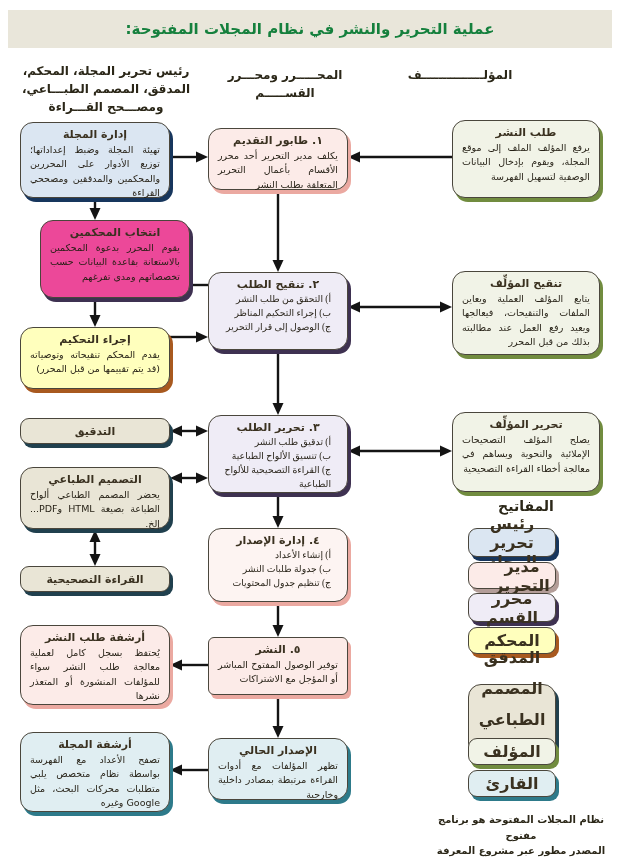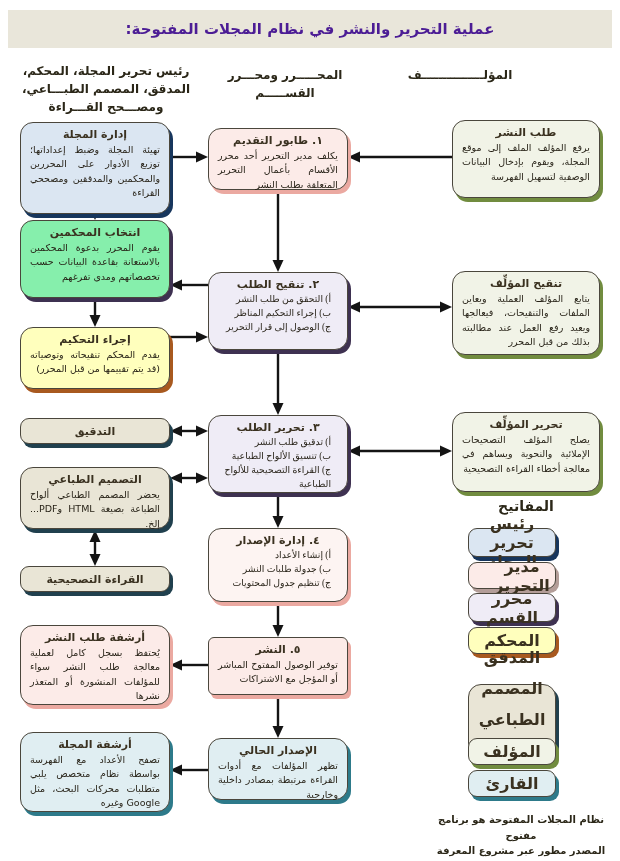--- a/index.html
+++ b/index.html
@@ -1,28 +1,28 @@
 <!DOCTYPE html>
 <html lang="ar"><head>
 <meta charset="utf-8">
 <style>
   html,body{margin:0;padding:0;background:#fff;}
   .canvas{position:relative;width:620px;height:861px;background:#ffffff;overflow:hidden;
           font-family:"DejaVu Sans",sans-serif;color:#2f2a20;}
   .titlebar{position:absolute;left:8px;top:10px;width:604px;height:38px;background:#e9e6da;
             display:flex;align-items:center;justify-content:center;font-weight:bold;font-size:15px;
-            direction:rtl;color:#4c1d95;}
+            direction:rtl;color:#15803d;}
   .colhead{position:absolute;font-weight:bold;font-size:12px;text-align:center;direction:rtl;line-height:1.5;color:#2b2718;}
   .box{position:absolute;box-sizing:border-box;border:1px solid #4a463c;border-radius:13px;
        direction:rtl;padding:4px 6px 3px;background:#fff;}
   .bt{font-weight:bold;font-size:11px;text-align:center;margin:1px 0 2px;color:#3a3120;}
   .bb{font-size:9.5px;line-height:1.5;text-align:justify;text-align-last:right;padding:0 3px;color:#241f14;}
   .bi{font-size:9.3px;line-height:1.5;text-align:right;padding:0 10px 0 2px;color:#241f14;font-family:Liberation Serif, serif;}
   .v-blue {background:#dbe6f2;box-shadow:3px 4px 0 #17365d;}
-  .v-lavl {background:#86efac;box-shadow:3px 4px 0 #3e3151;}
+  .v-lavl {background:#ec4899;box-shadow:3px 4px 0 #3e3151;margin-left:20px;}
   .v-lav  {background:#efecf6;box-shadow:3px 4px 0 #3e3151;}
   .v-yel  {background:#ffffbd;box-shadow:3px 4px 0 #a8591f;}
   .v-tan  {background:#e9e5d6;box-shadow:3px 4px 0 #20404e;}
   .v-pink {background:#fcebe8;box-shadow:3px 4px 0 #eba9a1;}
   .v-pinkp{background:#fdf4f2;box-shadow:3px 4px 0 #eba9a1;}
   .v-green{background:#f1f3e7;box-shadow:3px 4px 0 #718c3f;}
   .v-cyan {background:#e0eef2;box-shadow:3px 4px 0 #2d7a8a;}
   .v-graysh{background:#fcebe8;box-shadow:3px 4px 0 #b39d98;padding-left:20px;}
   .small{display:flex;align-items:center;justify-content:center;}
   .small .bt{margin:0;}
@@ -166,21 +166,21 @@
   </div>
   <div class="box v-pink" style="left:208px;top:637px;width:140px;height:58px;border-radius:6px;">
     <div class="bt">٥. النشر</div>
     <div class="bb">توفير الوصول المفتوح المباشر أو المؤجل مع الاشتراكات</div>
   </div>
   <div class="box v-cyan" style="left:208px;top:738px;width:140px;height:62px;">
     <div class="bt">الإصدار الحالي</div>
     <div class="bb">تظهر المؤلفات مع أدوات القراءة مرتبطة بمصادر داخلية وخارجية</div>
   </div>
 
-  <div class="box v-blue" style="left:20px;top:122px;width:150px;height:92px;">
+  <div class="box v-blue" style="left:20px;top:122px;width:150px;height:76px;">
     <div class="bt">إدارة المجلة</div>
     <div class="bb">تهيئة المجلة وضبط إعداداتها؛ توزيع الأدوار على المحررين والمحكمين والمدققين ومصححي القراءة</div>
   </div>
   <div class="box v-lavl" style="left:20px;top:220px;width:150px;height:78px;">
     <div class="bt">انتخاب المحكمين</div>
     <div class="bb">يقوم المحرر بدعوة المحكمين بالاستعانة بقاعدة البيانات حسب تخصصاتهم ومدى تفرغهم</div>
   </div>
   <div class="box v-yel" style="left:20px;top:327px;width:150px;height:62px;">
     <div class="bt">إجراء التحكيم</div>
     <div class="bb">يقدم المحكم تنقيحاته وتوصياته (قد يتم تقييمها من قبل المحرر)</div>

